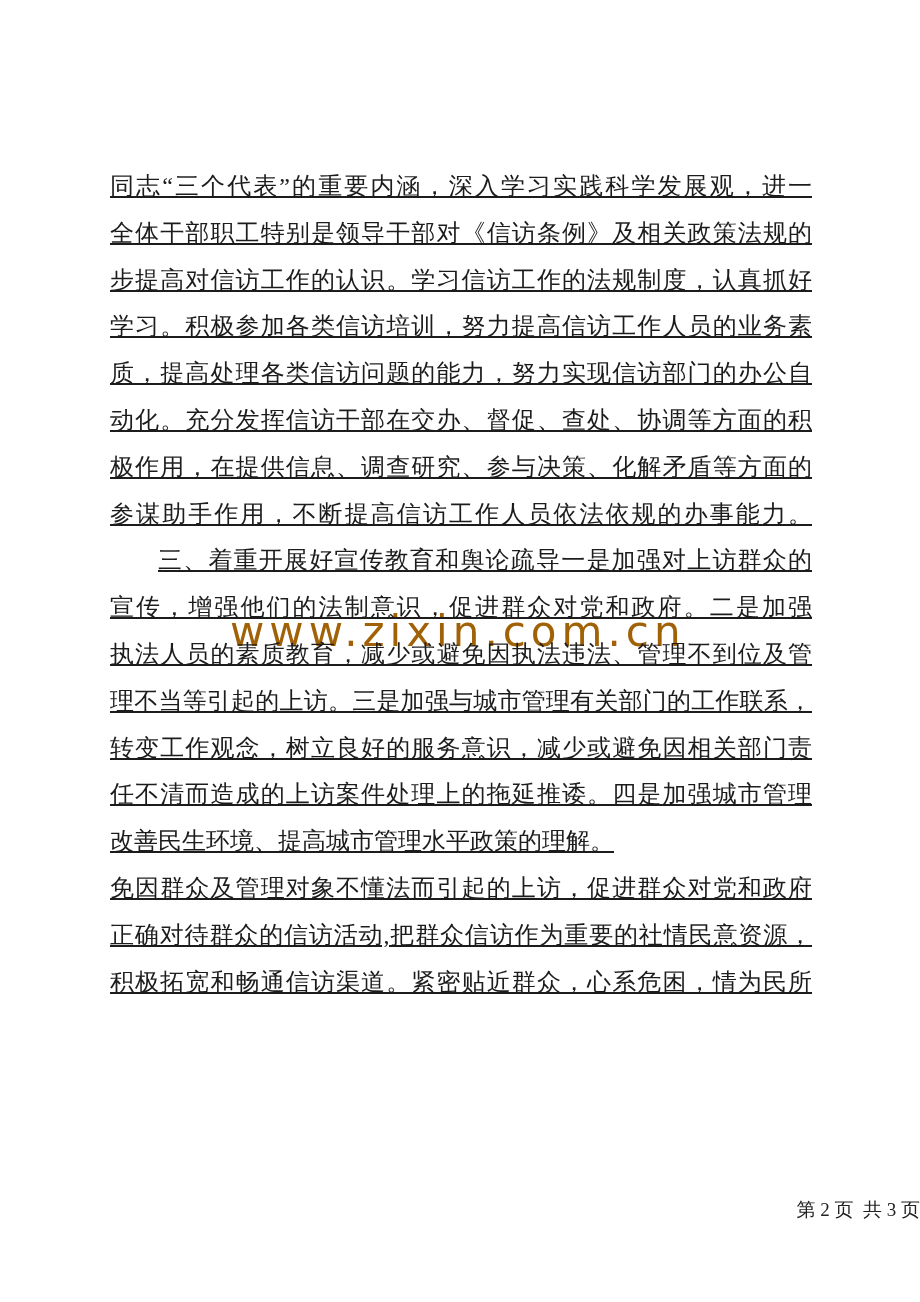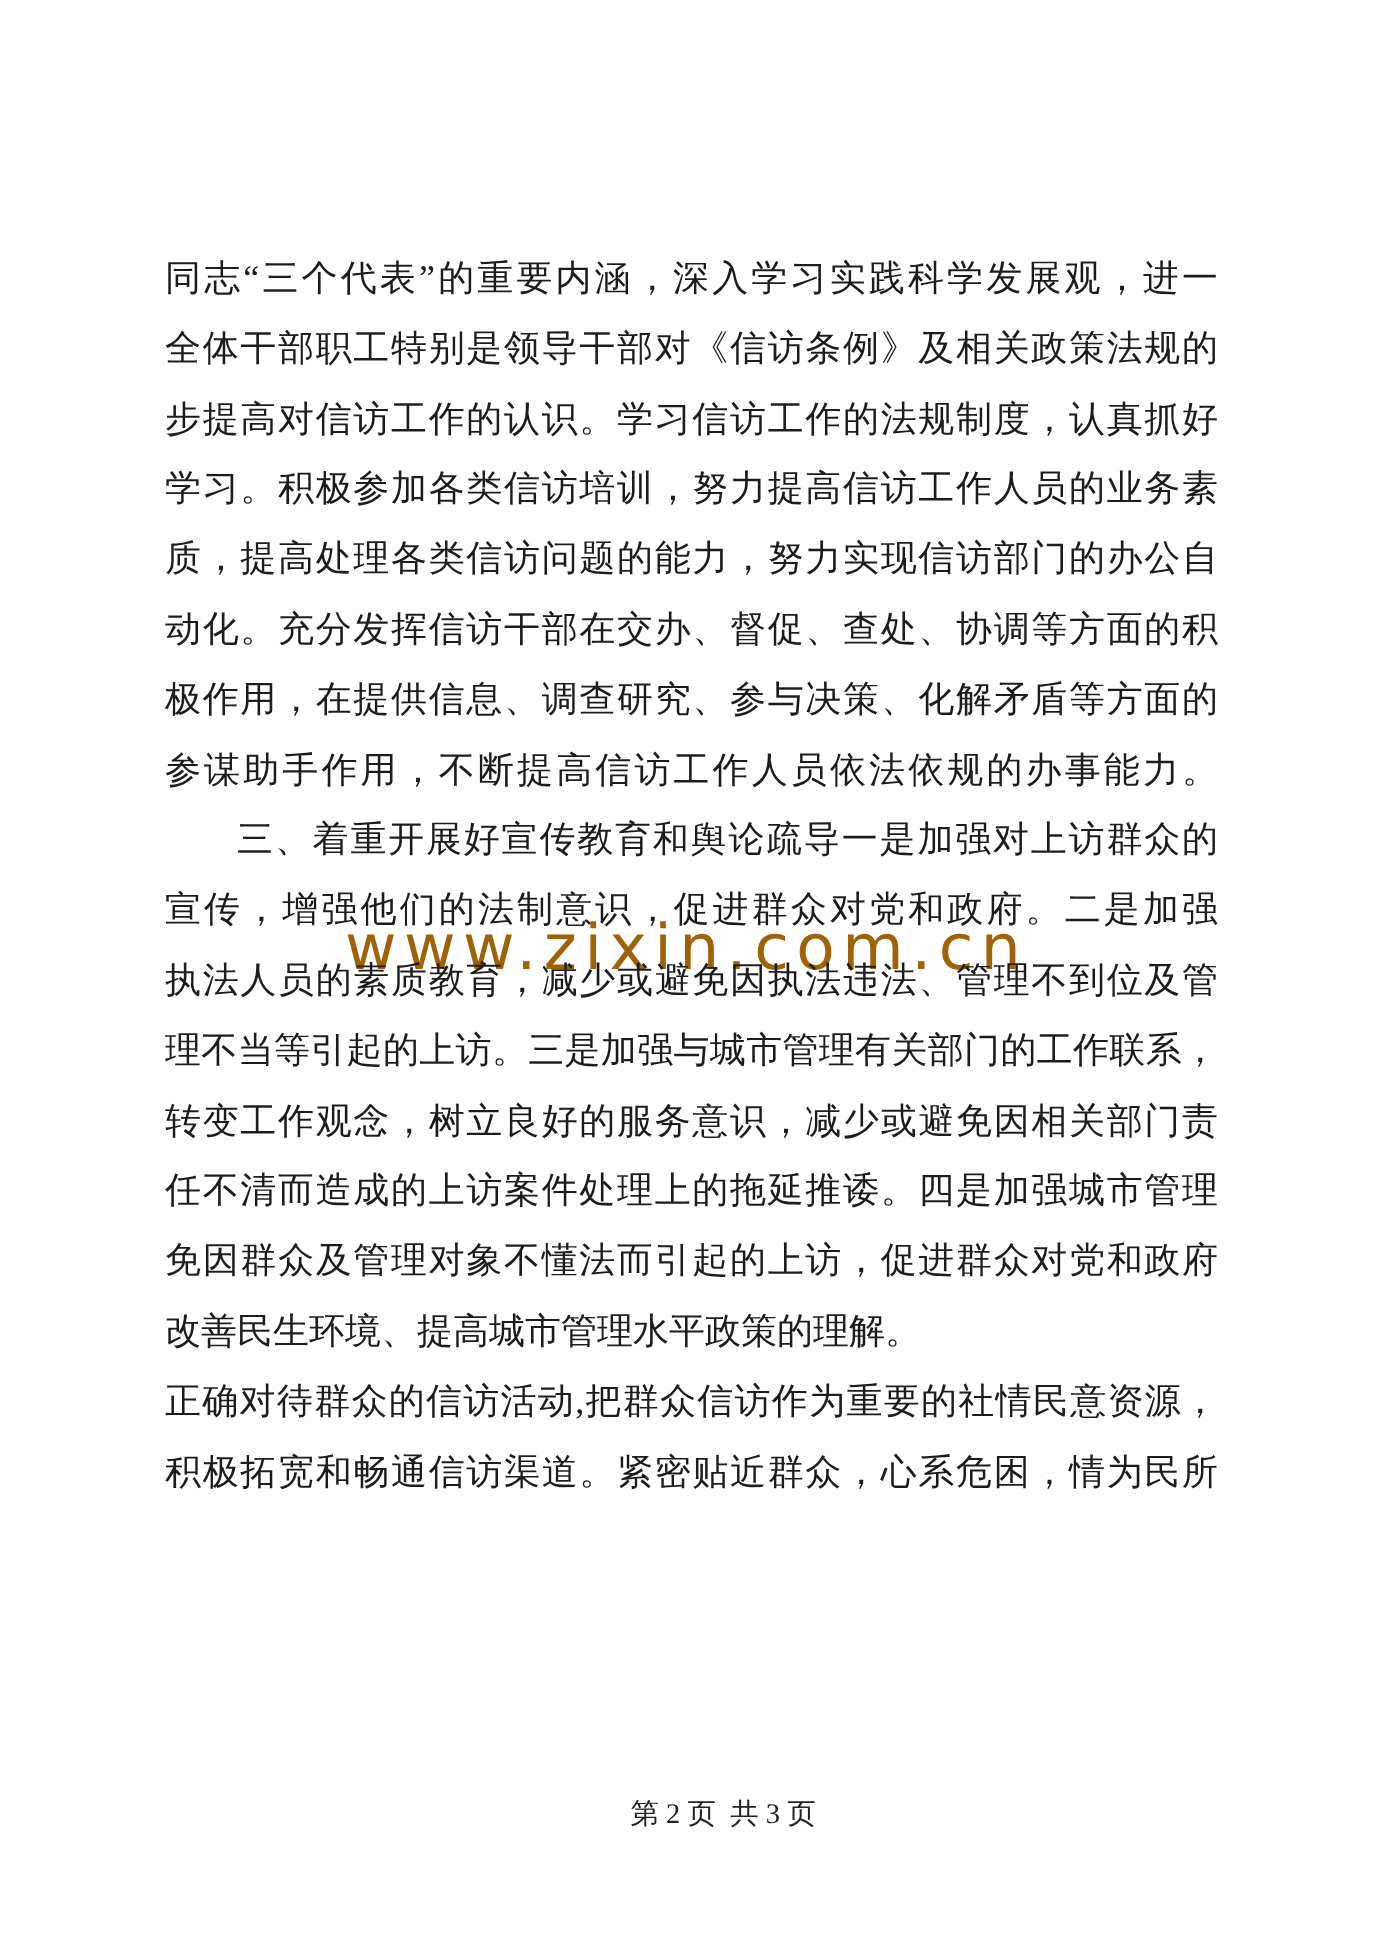--- a/index.html
+++ b/index.html
@@ -39,34 +39,35 @@
     color: #1c1c1c;
     font-size: 24px;
   }
   .line {
     height: 46.8px;
     line-height: 46.8px;
     overflow: hidden;
     text-align: justify;
     text-align-last: justify;
     text-justify: inter-character;
+    text-decoration: underline;
   }
   .line.indent {
     text-indent: 48px; 
   }
   .line.short {
     text-align-last: left; 
   }
   .footer {
     position: absolute;
     top: 1197px;
     left: 0;
     right: 0;
     padding-left: 44px; 
-    text-align: center;
+    text-align: right;
     font-size: 19px;
     line-height: 26px;
     color: #222222;
     white-space: pre;
   }
 </style>
 </head>
 <body>
 
 <div class="page">
@@ -83,22 +84,22 @@
     <div class="line">动化。充分发挥信访干部在交办、督促、查处、协调等方面的积</div>
     <div class="line">极作用，在提供信息、调查研究、参与决策、化解矛盾等方面的</div>
     <div class="line">参谋助手作用，不断提高信访工作人员依法依规的办事能力。</div>
 
     <div class="line indent">三、着重开展好宣传教育和舆论疏导一是加强对上访群众的</div>
     <div class="line">宣传，增强他们的法制意识，促进群众对党和政府。二是加强</div>
     <div class="line">执法人员的素质教育，减少或避免因执法违法、管理不到位及管</div>
     <div class="line">理不当等引起的上访。三是加强与城市管理有关部门的工作联系，</div>
     <div class="line">转变工作观念，树立良好的服务意识，减少或避免因相关部门责</div>
     <div class="line">任不清而造成的上访案件处理上的拖延推诿。四是加强城市管理</div>
+    <div class="line short">改善民生环境、提高城市管理水平政策的理解。</div>
     <div class="line">免因群众及管理对象不懂法而引起的上访，促进群众对党和政府</div>
-    <div class="line short">改善民生环境、提高城市管理水平政策的理解。</div>
 
     <div class="line">正确对待群众的信访活动,把群众信访作为重要的社情民意资源，</div>
     <div class="line">积极拓宽和畅通信访渠道。紧密贴近群众，心系危困，情为民所</div>
   </div>
 
   <div class="footer">第 2 页  共 3 页</div>
 
 </div>
 
 </body></html>

